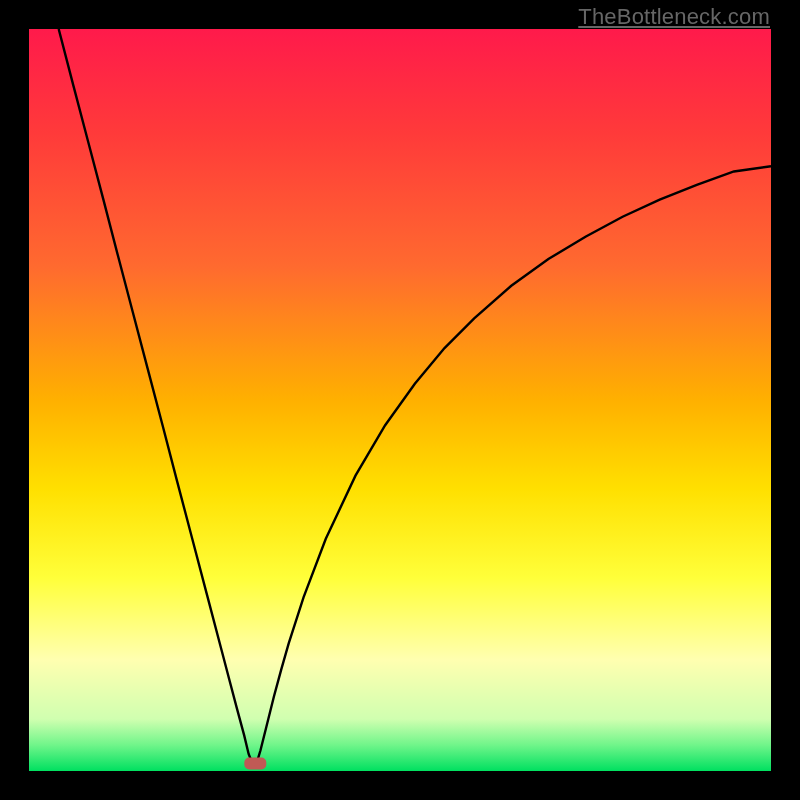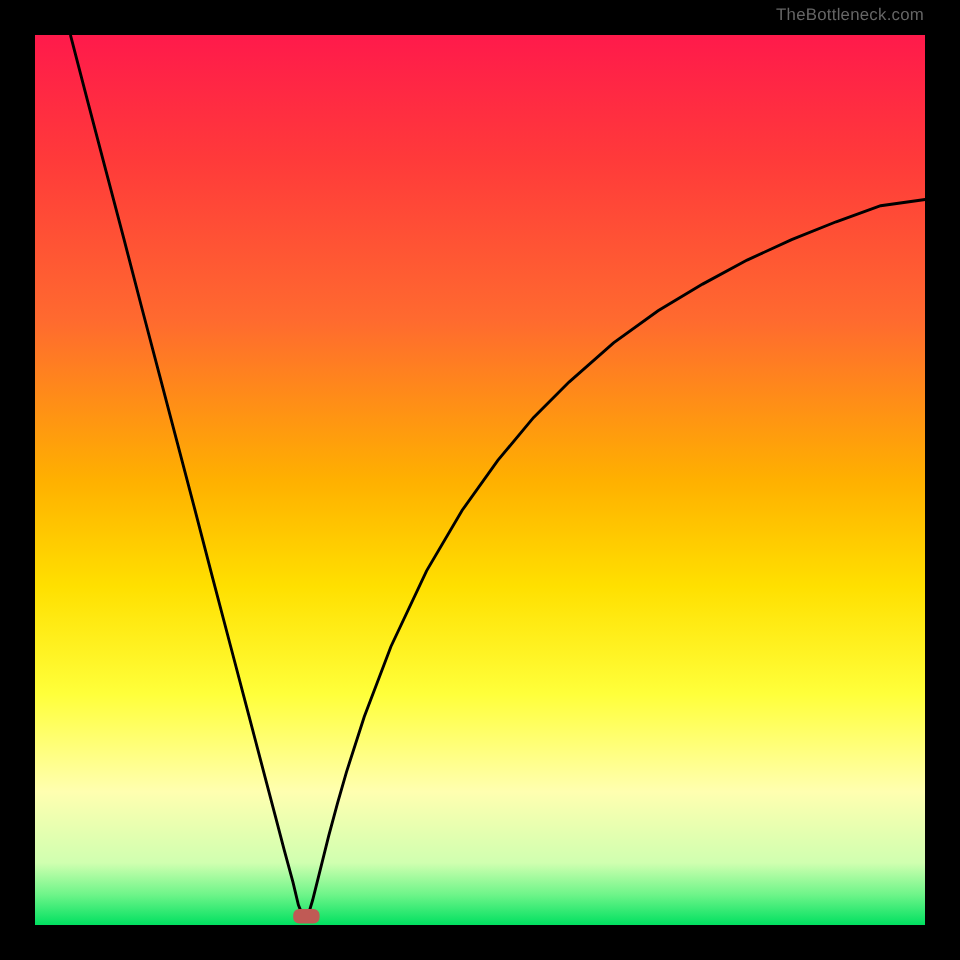--- a/index.html
+++ b/index.html
@@ -25,24 +25,25 @@
     left: 29px;
     width: 742px;
     height: 742px;
     overflow: hidden;
   }
   .watermark {
     position: absolute;
     top: 4px;
     right: 30px;
     color: #666;
-    font-size: 14px;
+    font-size: 22px;
     font-weight: 500;
     letter-spacing: 0.2px;
     user-select: none;
+    text-decoration: underline;
   }
   svg {
     display: block;
   }
 </style>
 </head>
 <body>
 
 <div class="frame">
 

